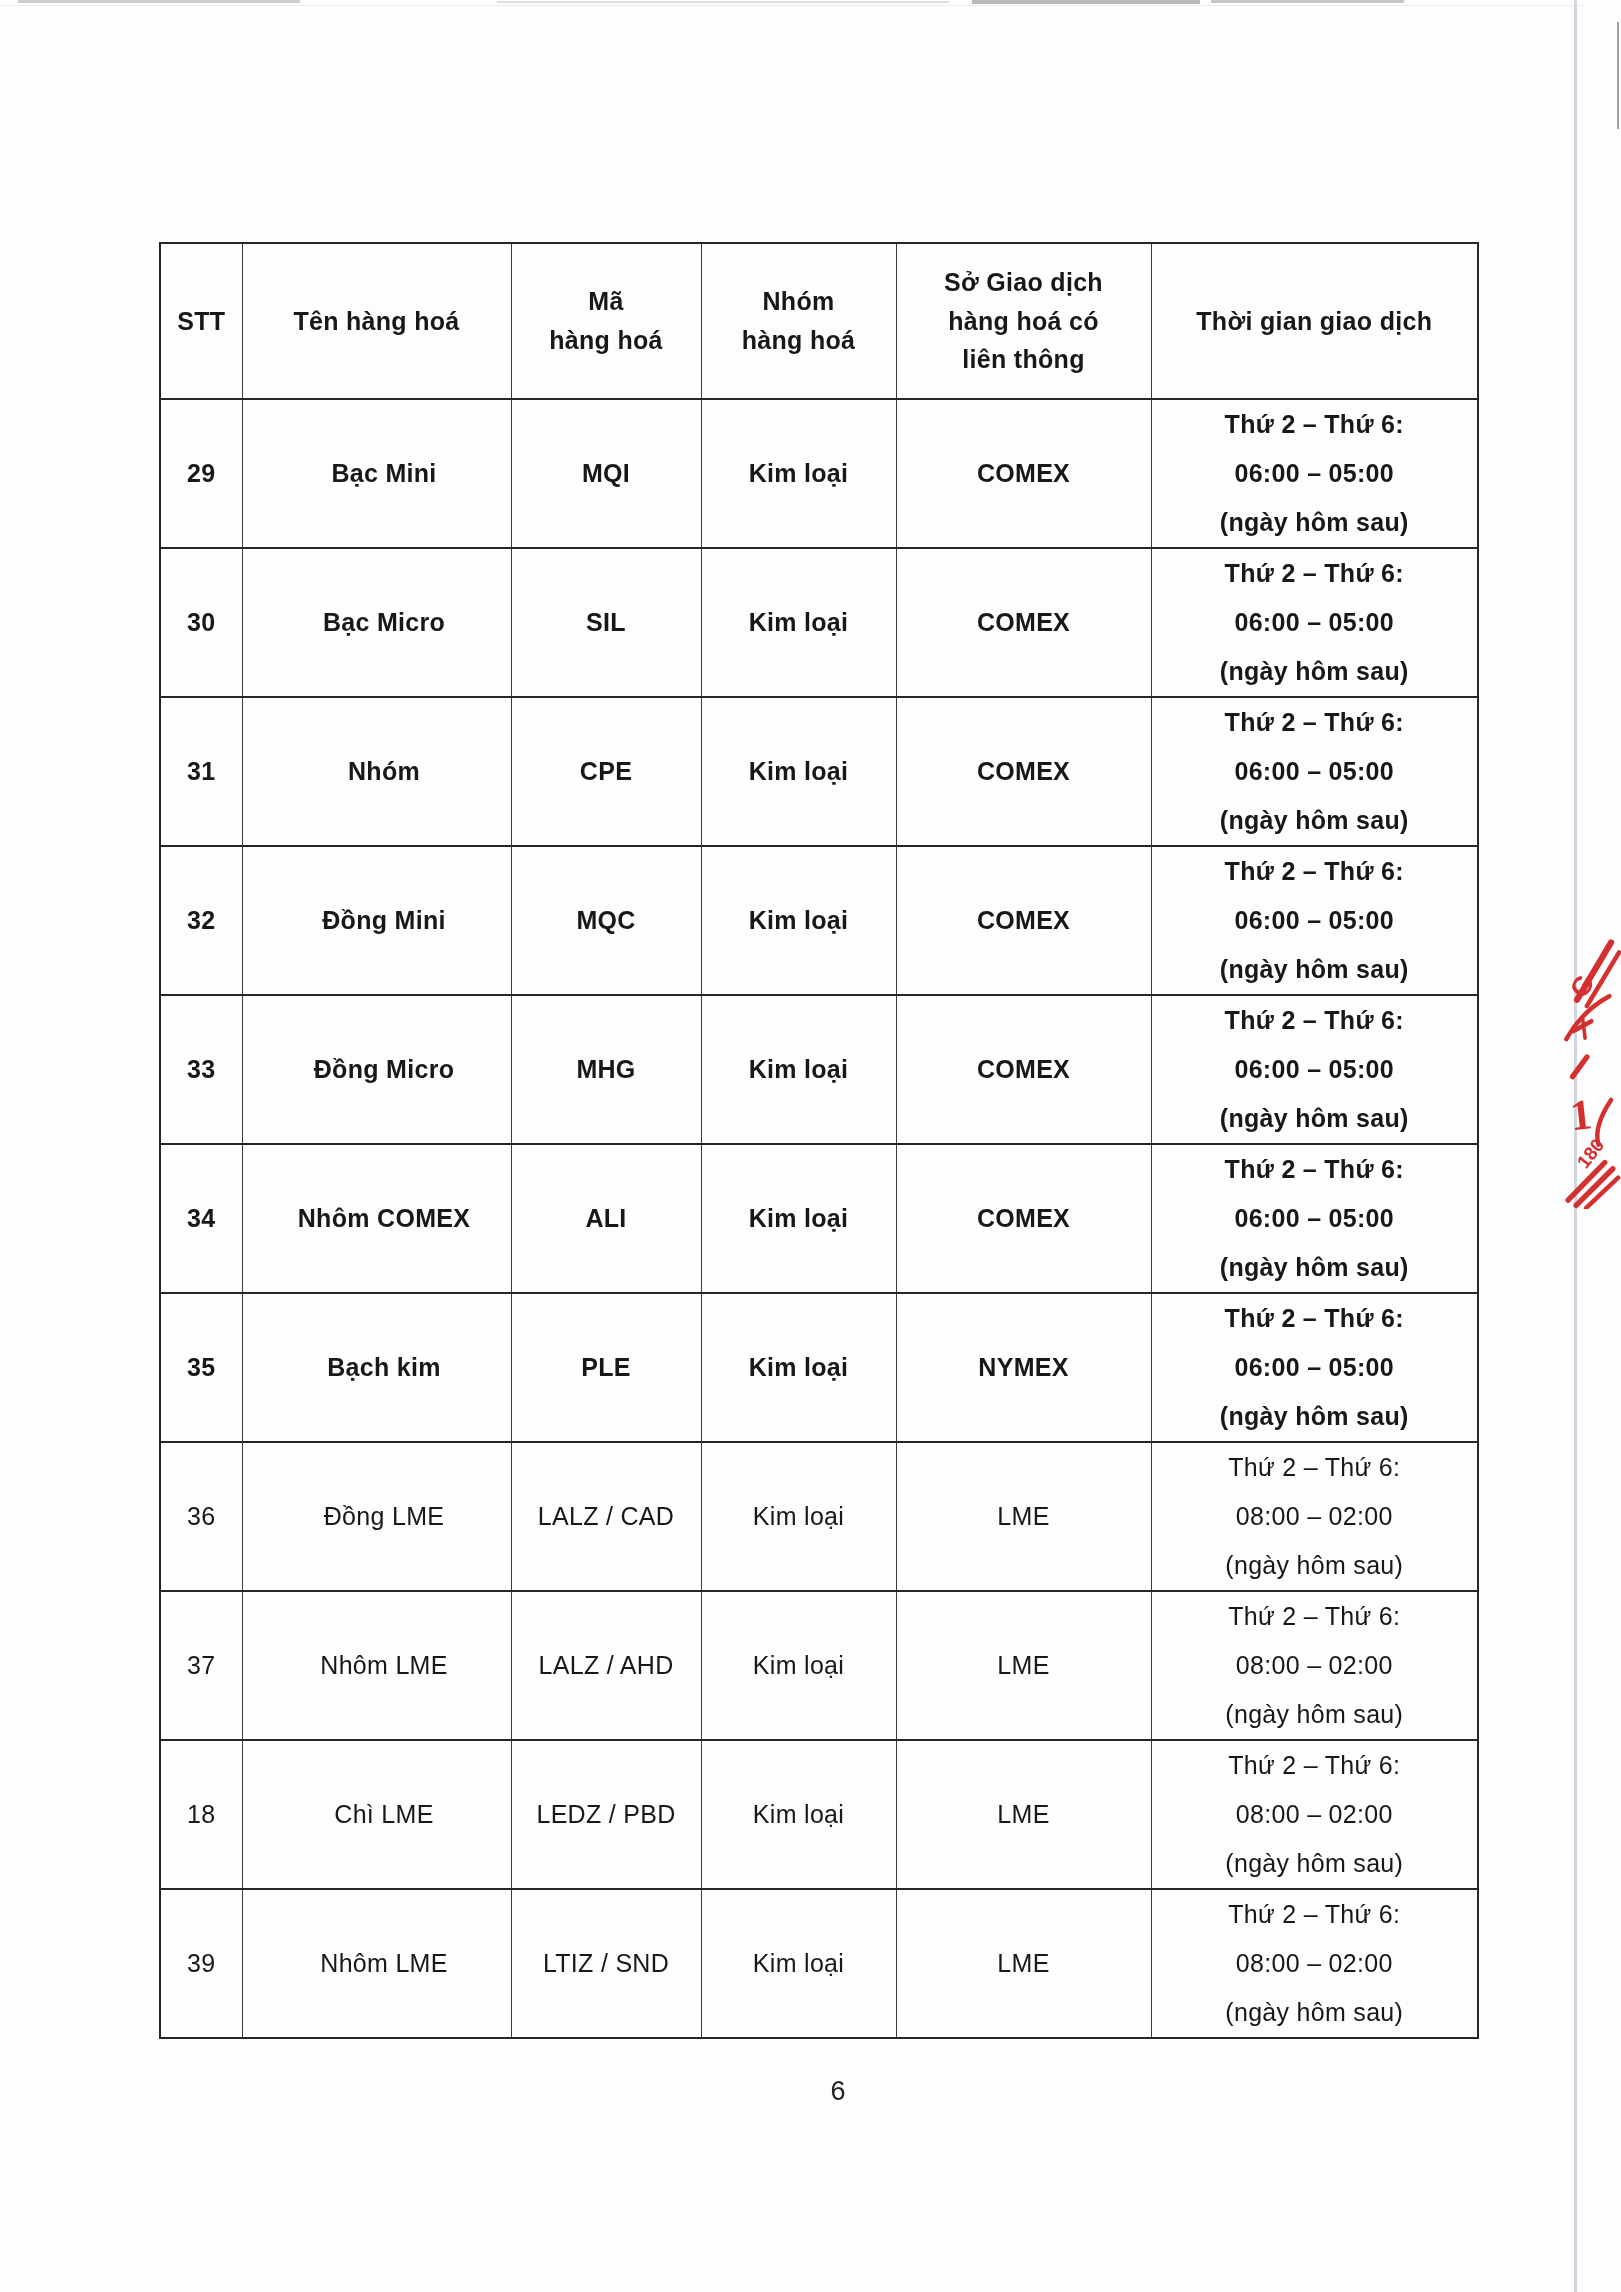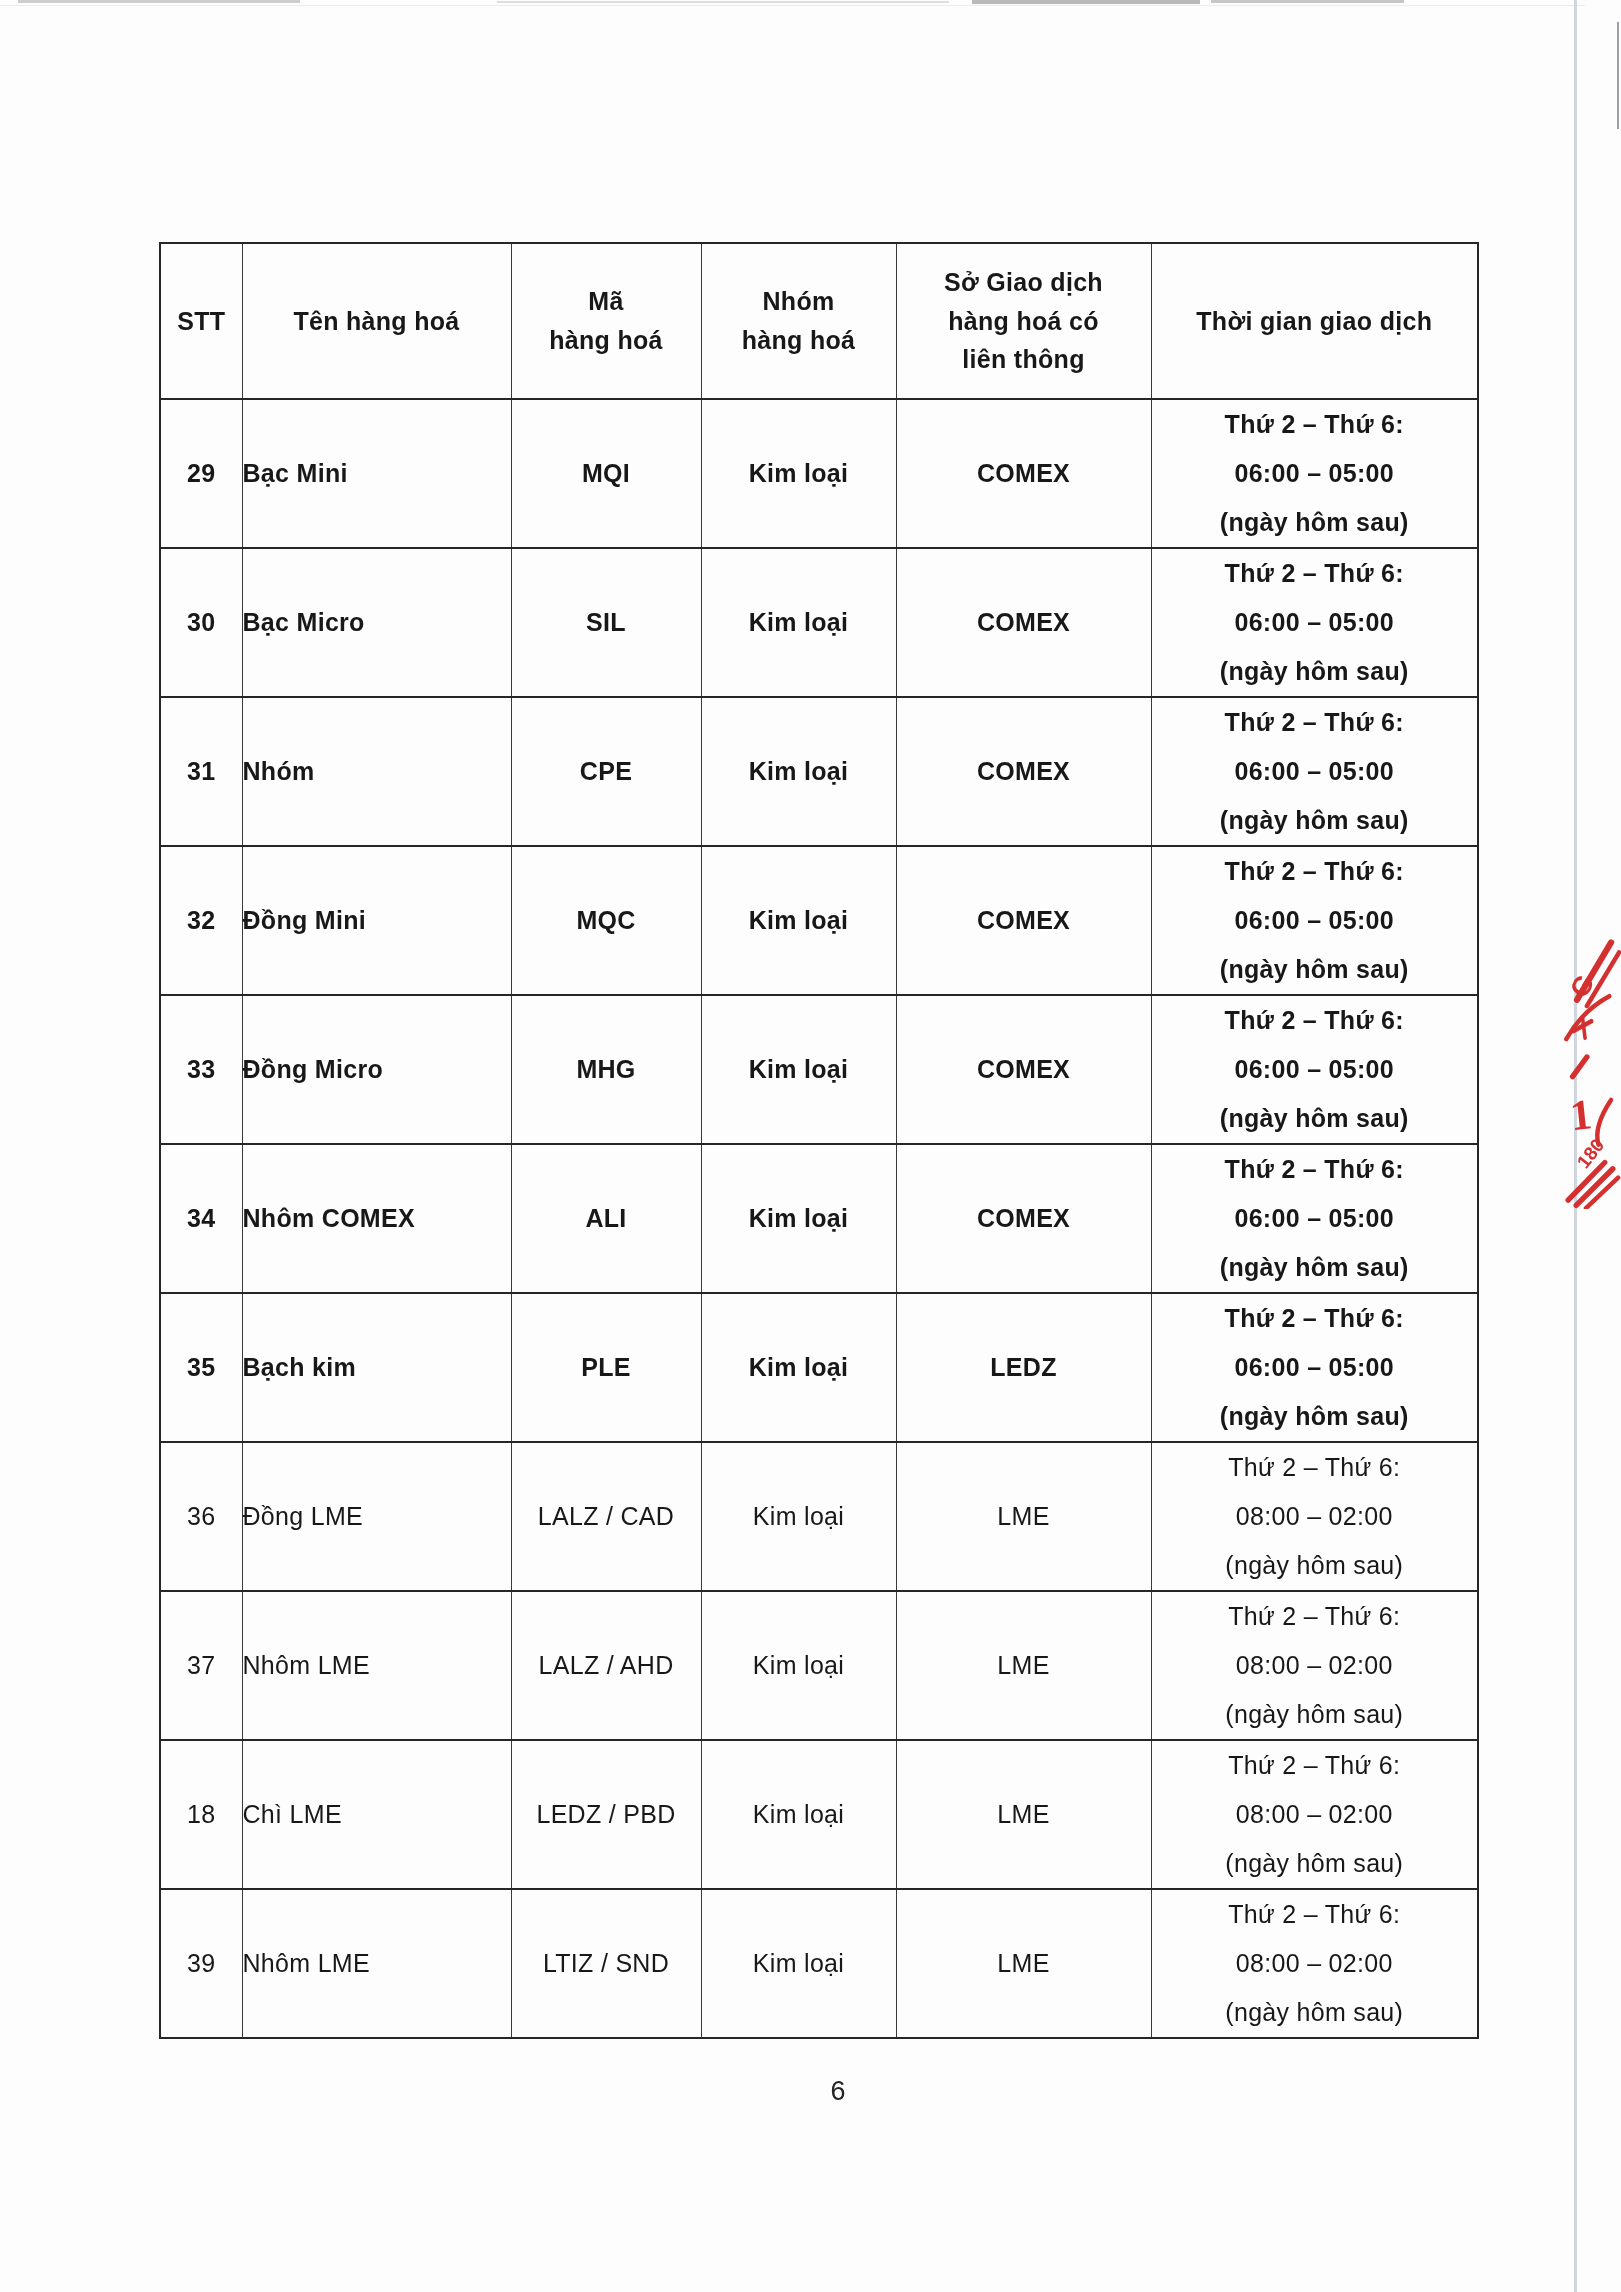--- a/index.html
+++ b/index.html
@@ -26,21 +26,21 @@
   .commodities th,.commodities td{
     border-left:1.8px solid #3a3a3a;border-right:1.8px solid #3a3a3a;
     border-top:2.7px solid #262626;border-bottom:2.7px solid #262626;
     padding:0;font-size:25px;letter-spacing:0.3px;
     vertical-align:middle;text-align:center;color:#181818;
   }
   .commodities thead th{height:154px;font-weight:700;line-height:1.55;}
   .commodities tbody tr{height:149px;}
   .commodities tr.b{font-weight:700;}
   .commodities tr.r{font-weight:400;color:#1d1d1d;}
-  .commodities td.c-name{text-align:left;}
+  .commodities td.c-name{text-align:center;padding-left:15px;}
   .commodities td.c-time div{line-height:49px;}
 
   .page-number{
     position:absolute;left:27px;top:2076px;width:1622px;
     text-align:center;font-size:27px;color:#242424;
   }
   .stamp{position:absolute;left:1516px;top:930px;}
 </style>
 </head>
 <body>
@@ -161,21 +161,21 @@
           <div>Thứ 2 – Thứ 6:</div>
           <div>06:00 – 05:00</div>
           <div>(ngày hôm sau)</div>
         </td>
       </tr>
       <tr class="b">
         <td class="c-stt">35</td>
         <td class="c-name">Bạch kim</td>
         <td class="c-code">PLE</td>
         <td class="c-group">Kim loại</td>
-        <td class="c-exch">LEDZ</td>
+        <td class="c-exch">NYMEX</td>
         <td class="c-time">
           <div>Thứ 2 – Thứ 6:</div>
           <div>06:00 – 05:00</div>
           <div>(ngày hôm sau)</div>
         </td>
       </tr>
       <tr class="r">
         <td class="c-stt">36</td>
         <td class="c-name">Đồng LME</td>
         <td class="c-code">LALZ / CAD</td>

